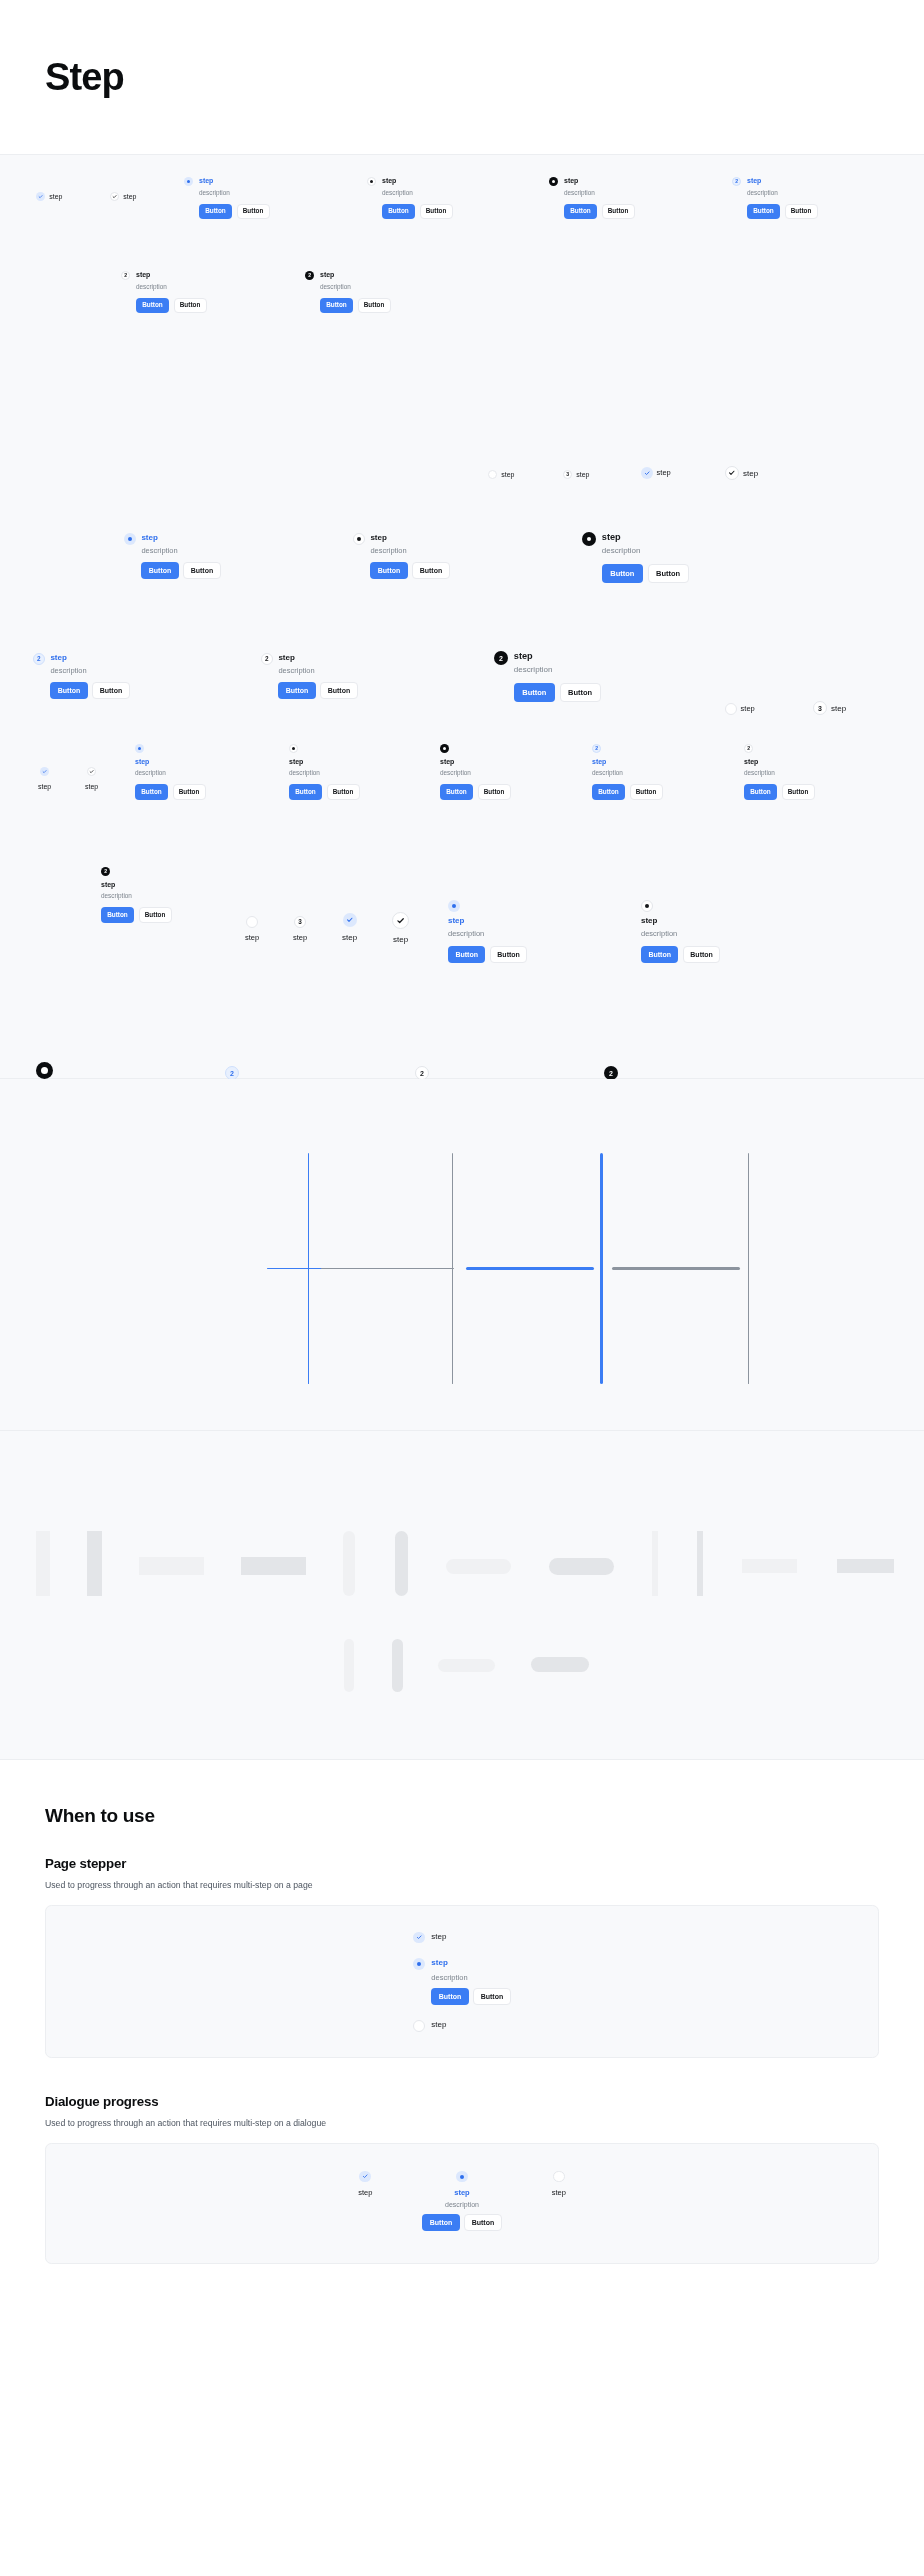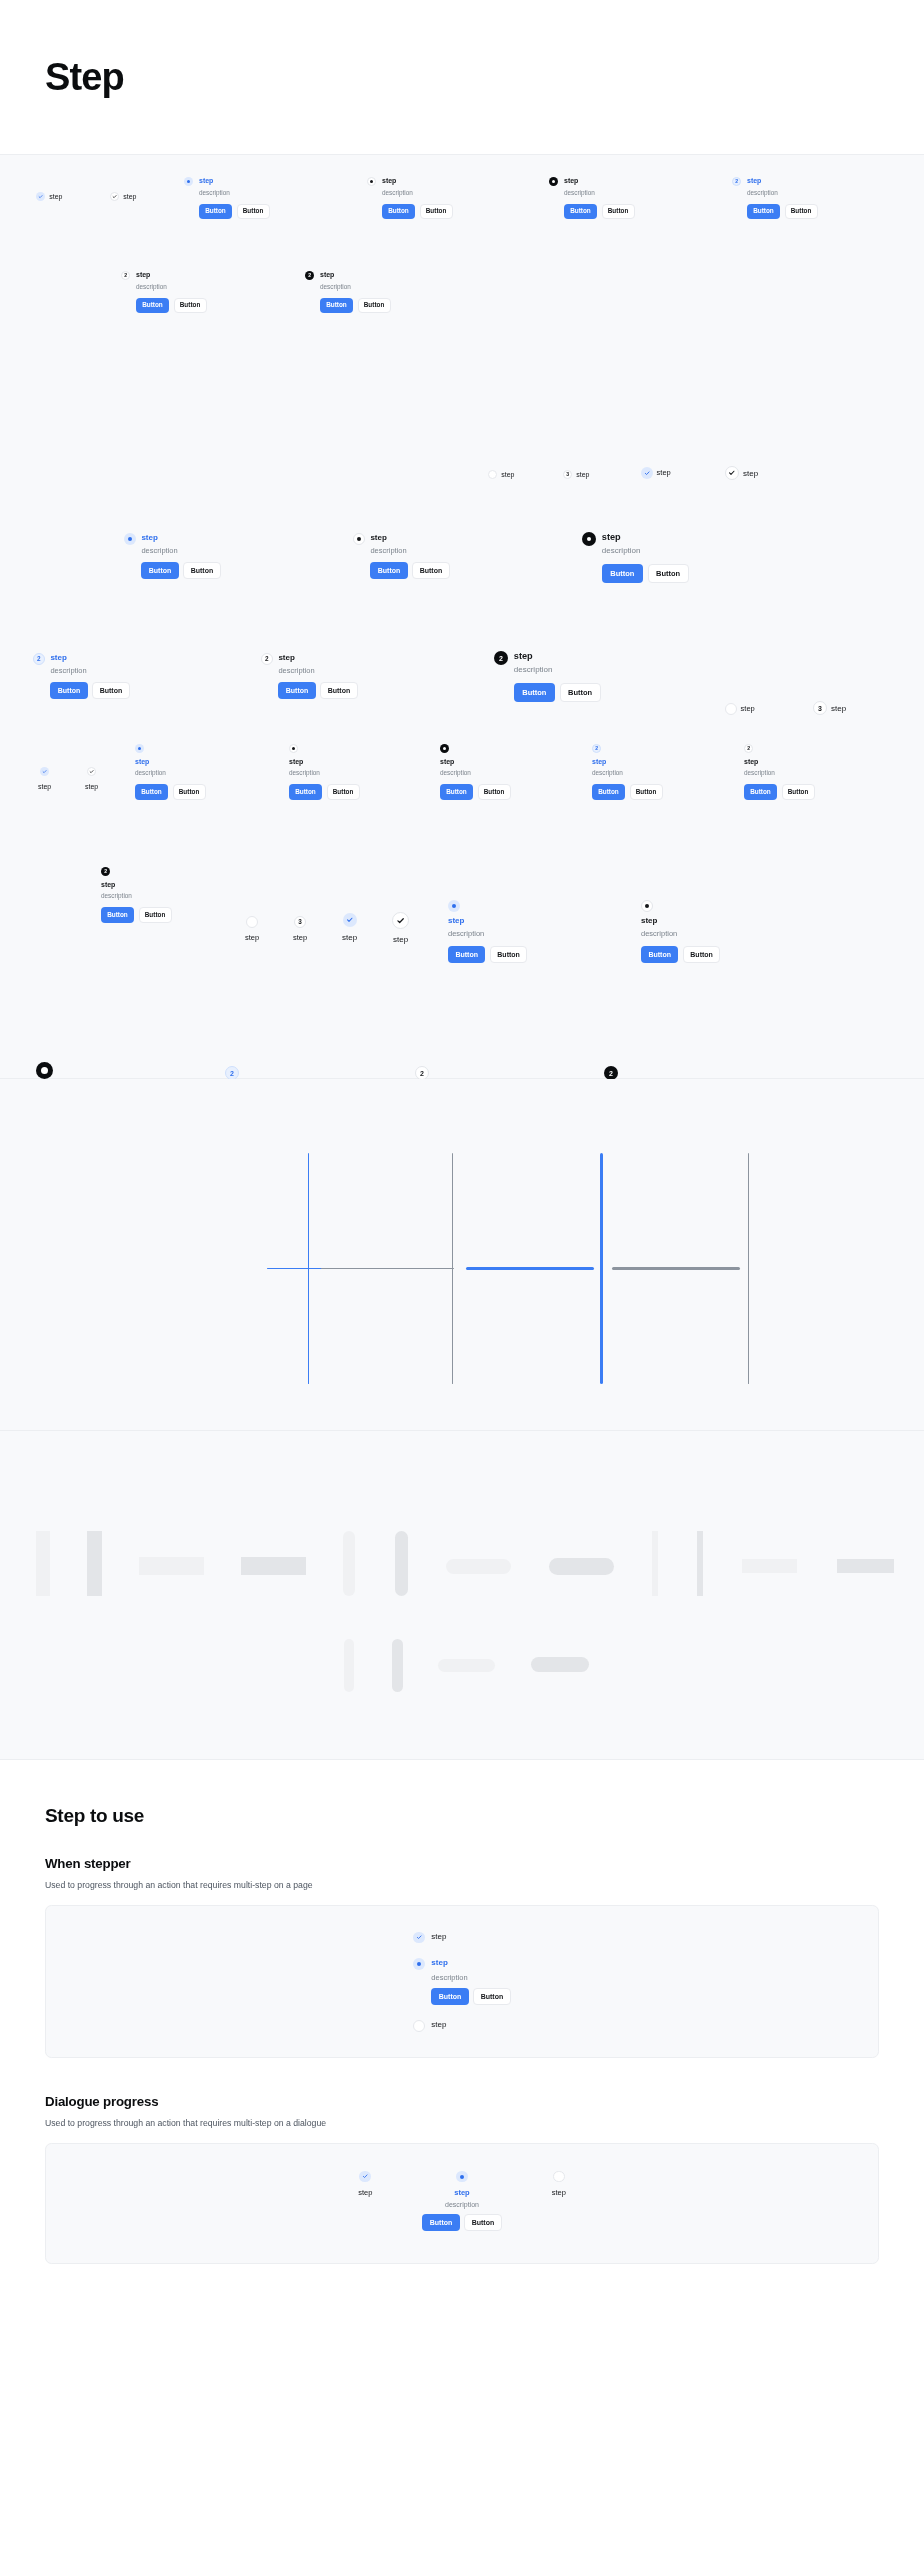--- a/index.html
+++ b/index.html
@@ -665,23 +665,23 @@
     <div class="sk" style="left:742px; top:128px; width:55px; height:14px; background:#f0f1f3;"></div>
     <div class="sk" style="left:837px; top:128px; width:57px; height:14px; background:#e3e5e8;"></div>
 
     <div class="sk" style="left:344px; top:208px; width:10.4px; height:53px; background:#f0f1f3; border-radius:7px;"></div>
     <div class="sk" style="left:392px; top:208px; width:11px; height:53px; background:#e3e5e8; border-radius:7px;"></div>
     <div class="sk" style="left:438px; top:228px; width:57px; height:12.7px; background:#f0f1f3; border-radius:7px;"></div>
     <div class="sk" style="left:531px; top:226px; width:58px; height:15px; background:#e3e5e8; border-radius:7.5px;"></div>
   </div>
 
   <div class="whentouse">
-    <h2 class="h2">Step to use</h2>
-
-    <h3 class="h3">When stepper</h3>
+    <h2 class="h2">When to use</h2>
+
+    <h3 class="h3">Page stepper</h3>
     <p class="sub">Used to progress through an action that requires multi-step on a page</p>
 
     <div class="example">
       <div class="pagestepper">
 
         <div class="ps-row">
           <span class="ind sm v-done-blue ps-ind">
             <svg width="6.4" height="6.4" viewBox="0 0 12 12" fill="none">
                 <path class="chk blue" d="M2.5 6.3 L4.8 8.5 L9.5 3.6" stroke-width="1.6" stroke-linecap="round" stroke-linejoin="round"></path>
               </svg>

